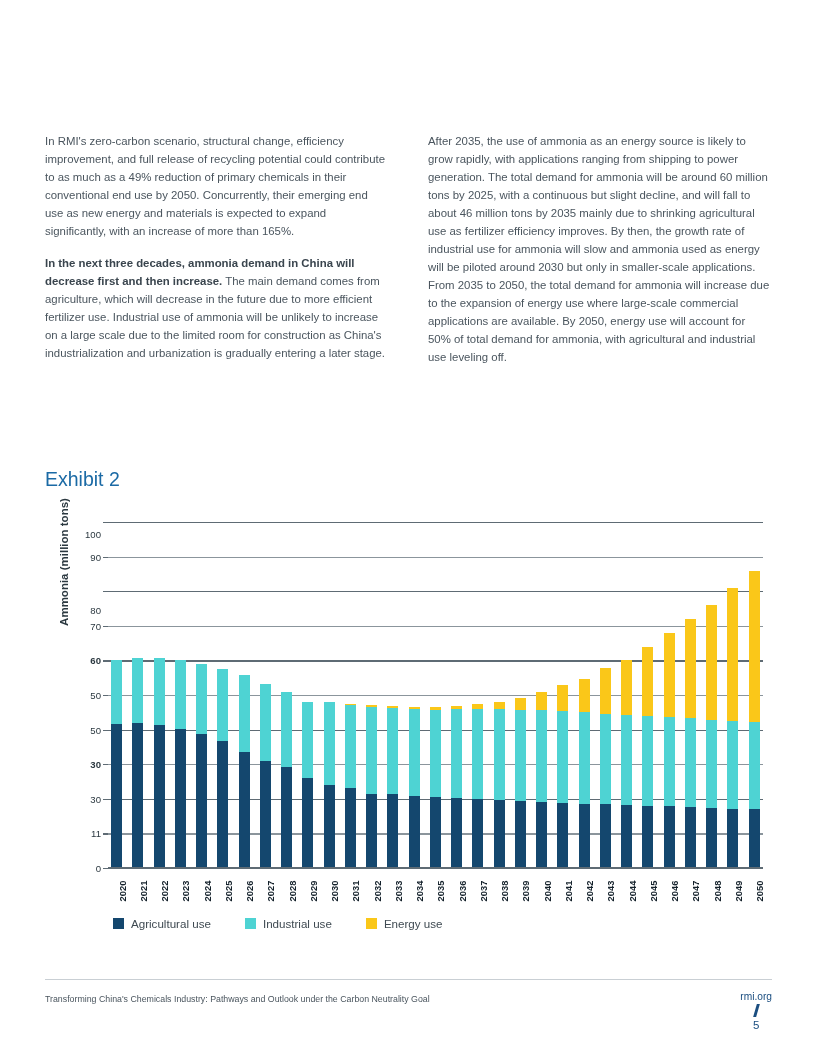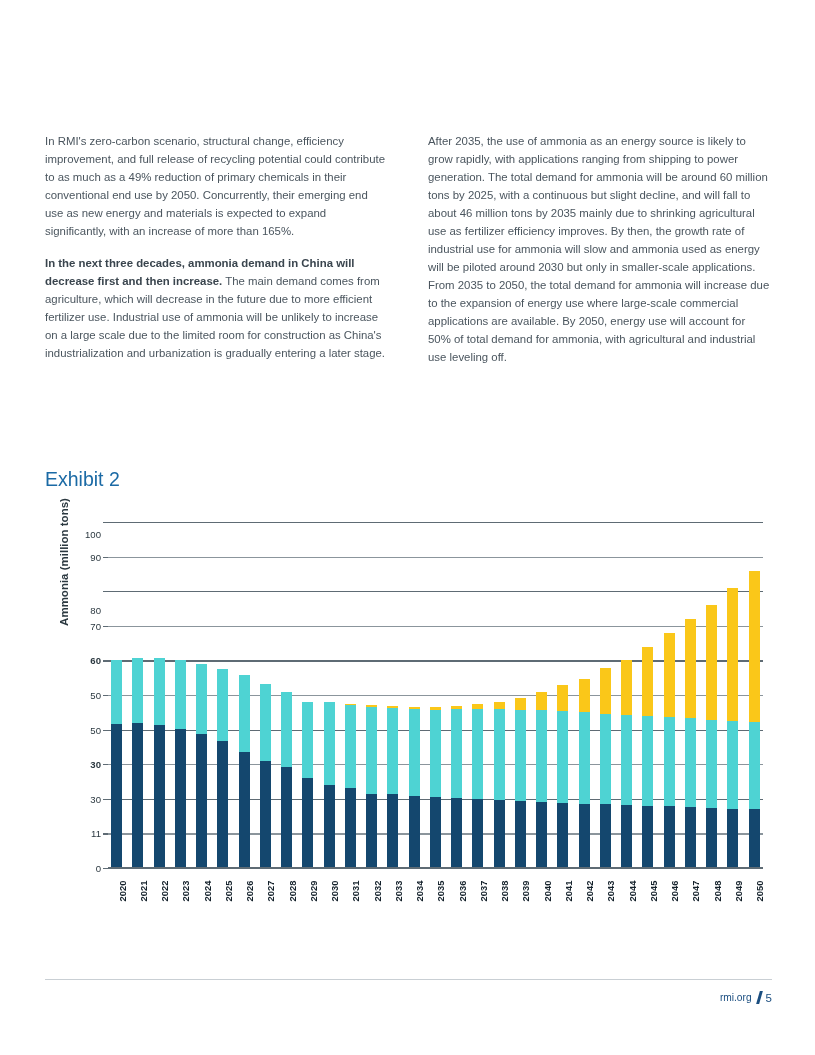--- a/index.html
+++ b/index.html
@@ -224,20 +224,21 @@
   }
   #footer-brand {
     position: absolute;
     right: 43px;
     top: 991px;
     display: flex;
     align-items: center;
     gap: 2px;
     font-size: 10.2px;
     color: #1b4e80;
+    flex-direction: column;
   }
   #footer-slash {
     display: inline-block;
     width: 3px;
     height: 13px;
     background: #1b4e80;
     transform: skewX(-16deg);
     margin: 0 3px 0 4px;
   }
   #footer-page { font-size: 11.5px; color: #1b4e80; }
@@ -538,21 +539,36 @@
         </div>
         <div class="xlab">
           <span>2049</span>
         </div>
         <div class="xlab">
           <span>2050</span>
         </div>
       </div>
   </div>
 
+  <div id="legend">
+      <div class="legend-item">
+        <span class="swatch" style="background: rgb(20, 71, 110);"></span>
+        <span class="legend-label">Agricultural use</span>
+      </div>
+      <div class="legend-item">
+        <span class="swatch" style="background: rgb(78, 211, 211);"></span>
+        <span class="legend-label">Industrial use</span>
+      </div>
+      <div class="legend-item">
+        <span class="swatch" style="background: rgb(250, 199, 25);"></span>
+        <span class="legend-label">Energy use</span>
+      </div>
+    </div>
 
   <div id="footer-rule"></div>
+  <div id="footer-text">Transforming China's Chemicals Industry: Pathways and Outlook under the Carbon Neutrality Goal</div>
   <div id="footer-brand">
     <span>rmi.org</span>
     <span id="footer-slash"></span>
     <span id="footer-page">5</span>
   </div>
 
 </div>
 
 </body></html>

